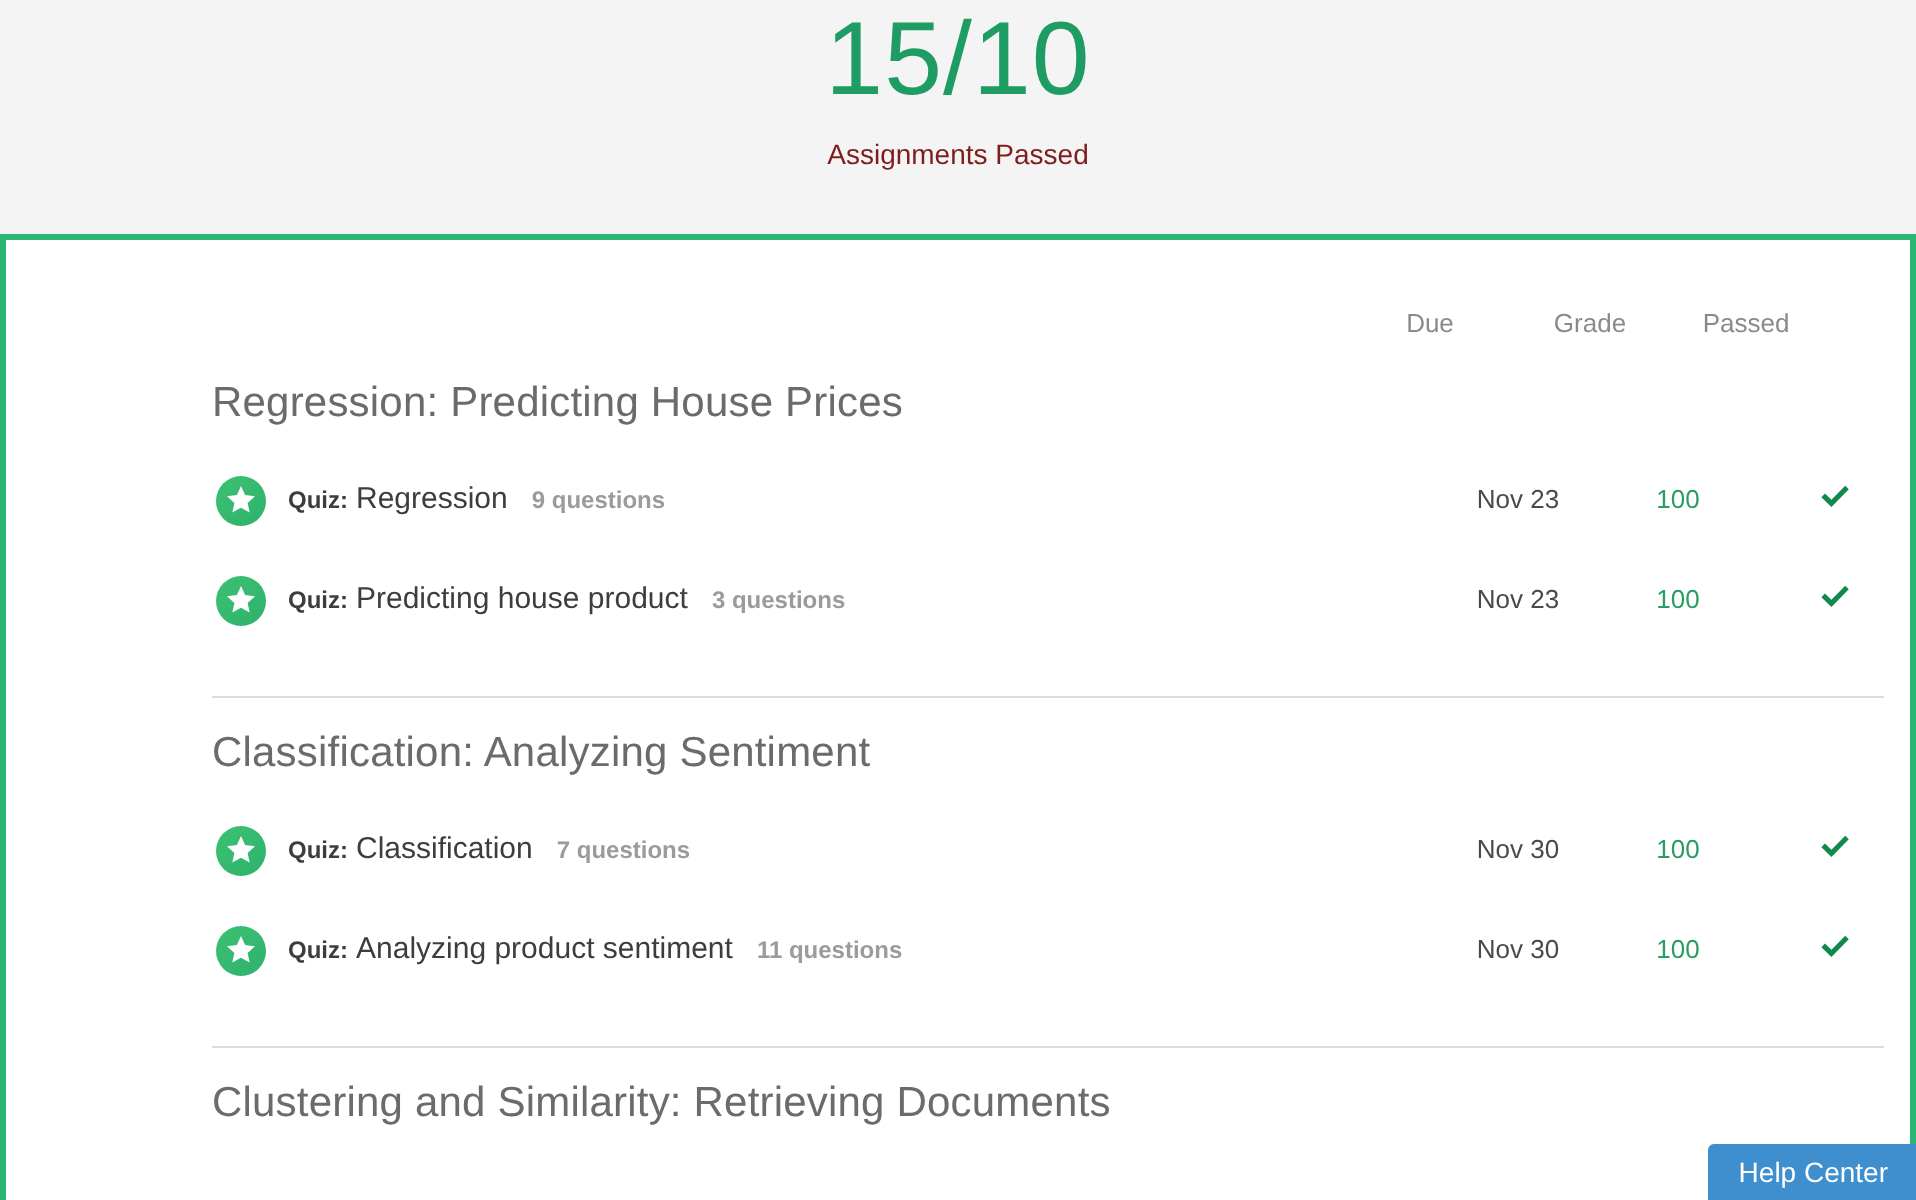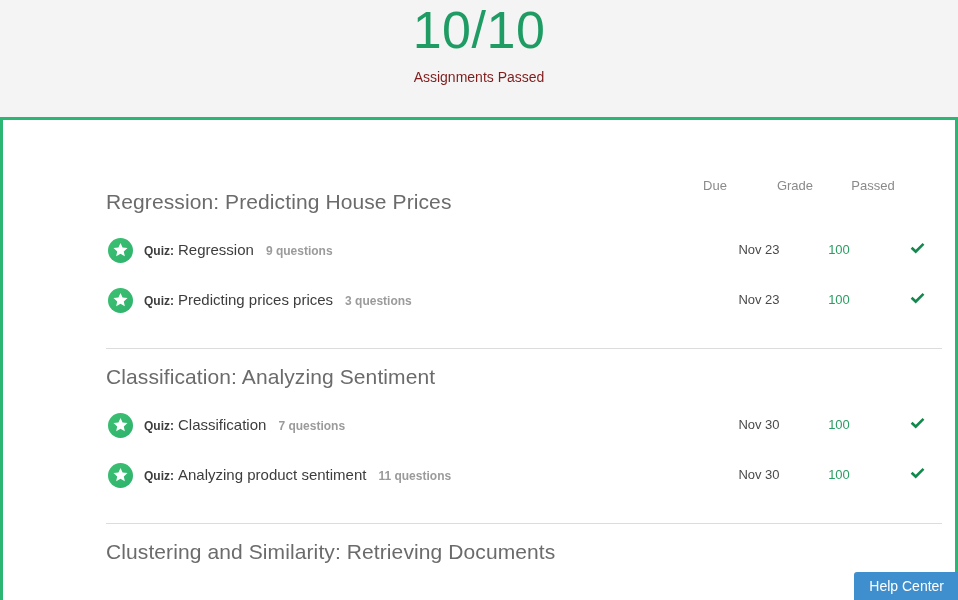--- a/index.html
+++ b/index.html
@@ -71,21 +71,20 @@
     height: 100%;
   }
 
   
   .column-headers {
     position: absolute;
     top: 32px;
     left: 0;
     width: 952px;
     height: 20px;
-    margin-top: 24px;
   }
   .col-head {
     position: absolute;
     font-size: 13px;
     line-height: 20px;
     color: #8a8a8a;
     font-weight: 400;
     text-align: center;
     white-space: nowrap;
   }
@@ -230,21 +229,21 @@
     cursor: pointer;
     font-family: "Liberation Sans", sans-serif;
   }
 </style>
 </head>
 <body>
 
 <div class="page">
 
   <div class="summary-banner">
-    <div class="summary-score">10/10</div>
+    <div class="summary-score">15/10</div>
     <div class="summary-caption">Assignments Passed</div>
   </div>
 
   <div class="assignments-panel">
     <div class="panel-inner">
 
       <div class="column-headers">
         <div class="col-head due">Due</div>
         <div class="col-head grade">Grade</div>
         <div class="col-head passed">Passed</div>
@@ -274,21 +273,21 @@
               </span>
             </div>
 
             <div class="assignment-row">
               <span class="star-badge">
                 <svg viewBox="0 0 25 25" xmlns="http://www.w3.org/2000/svg" aria-hidden="true">
                   <polygon fill="#ffffff" points="12.5,5.0 14.55,9.55 19.5,10.1 15.8,13.45 16.85,18.3 12.5,15.85 8.15,18.3 9.2,13.45 5.5,10.1 10.45,9.55"></polygon>
                 </svg>
               </span>
               <span class="row-label">
-                <span class="row-kind">Quiz:</span><span class="row-name">Predicting prices prices</span><span class="row-questions">3 questions</span>
+                <span class="row-kind">Quiz:</span><span class="row-name">Predicting house product</span><span class="row-questions">3 questions</span>
               </span>
               <span class="cell due">Nov 23</span>
               <span class="cell grade">100</span>
               <span class="cell passed">
                 <svg viewBox="0 0 20 20" xmlns="http://www.w3.org/2000/svg" aria-hidden="true">
                   <path fill="#11884c" d="M2.0 10.2 L4.1 7.9 L7.9 11.6 L16.0 3.4 L18.1 5.5 L7.9 15.9 Z"></path>
                 </svg>
               </span>
             </div>
 

